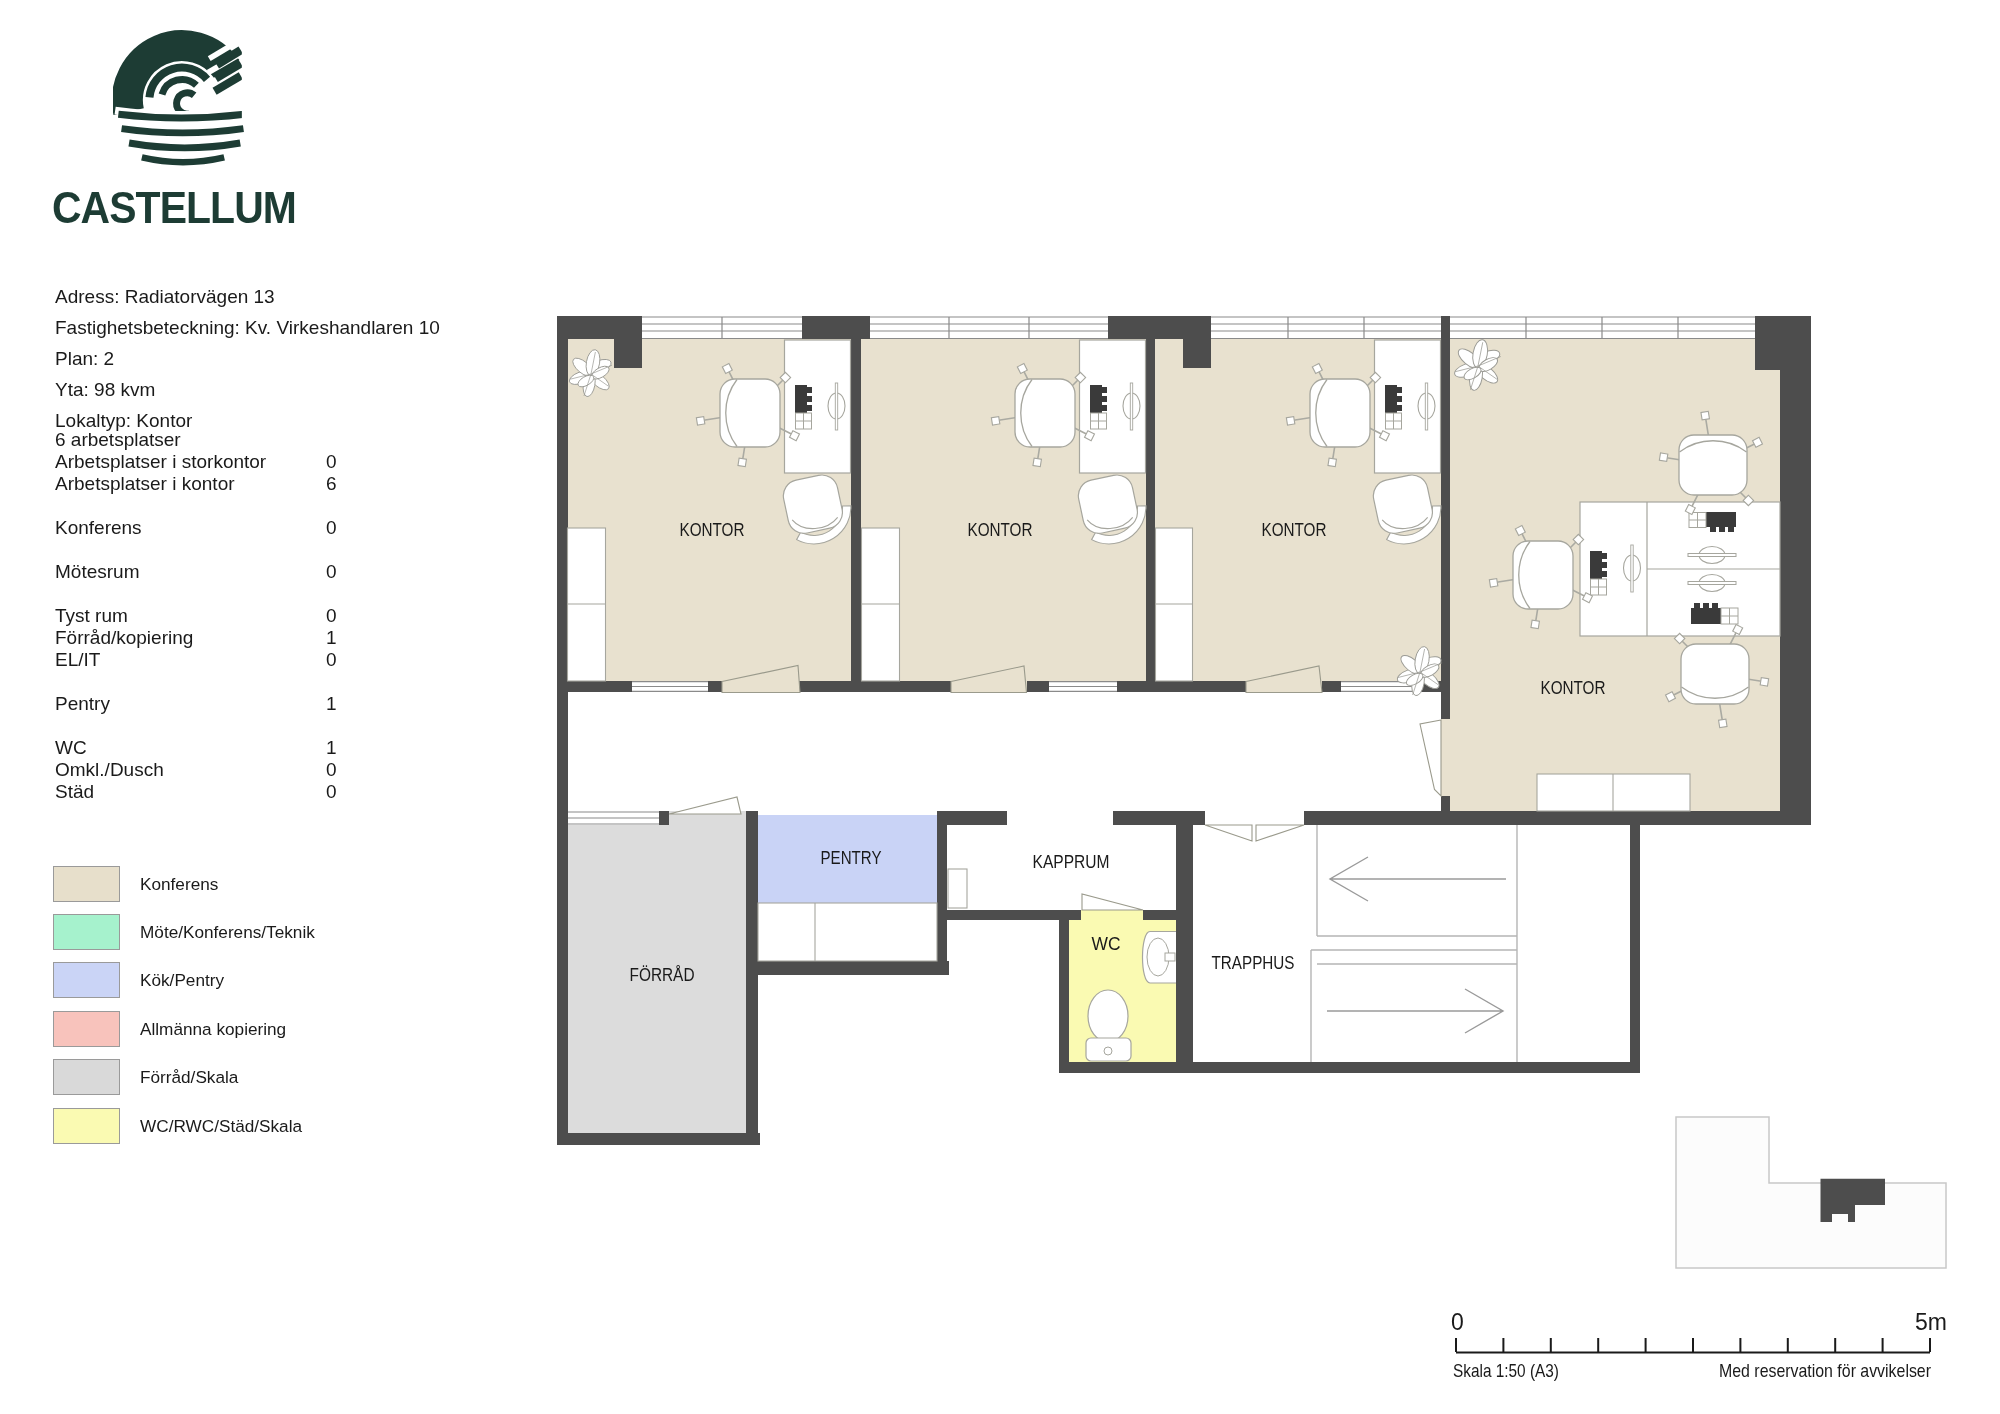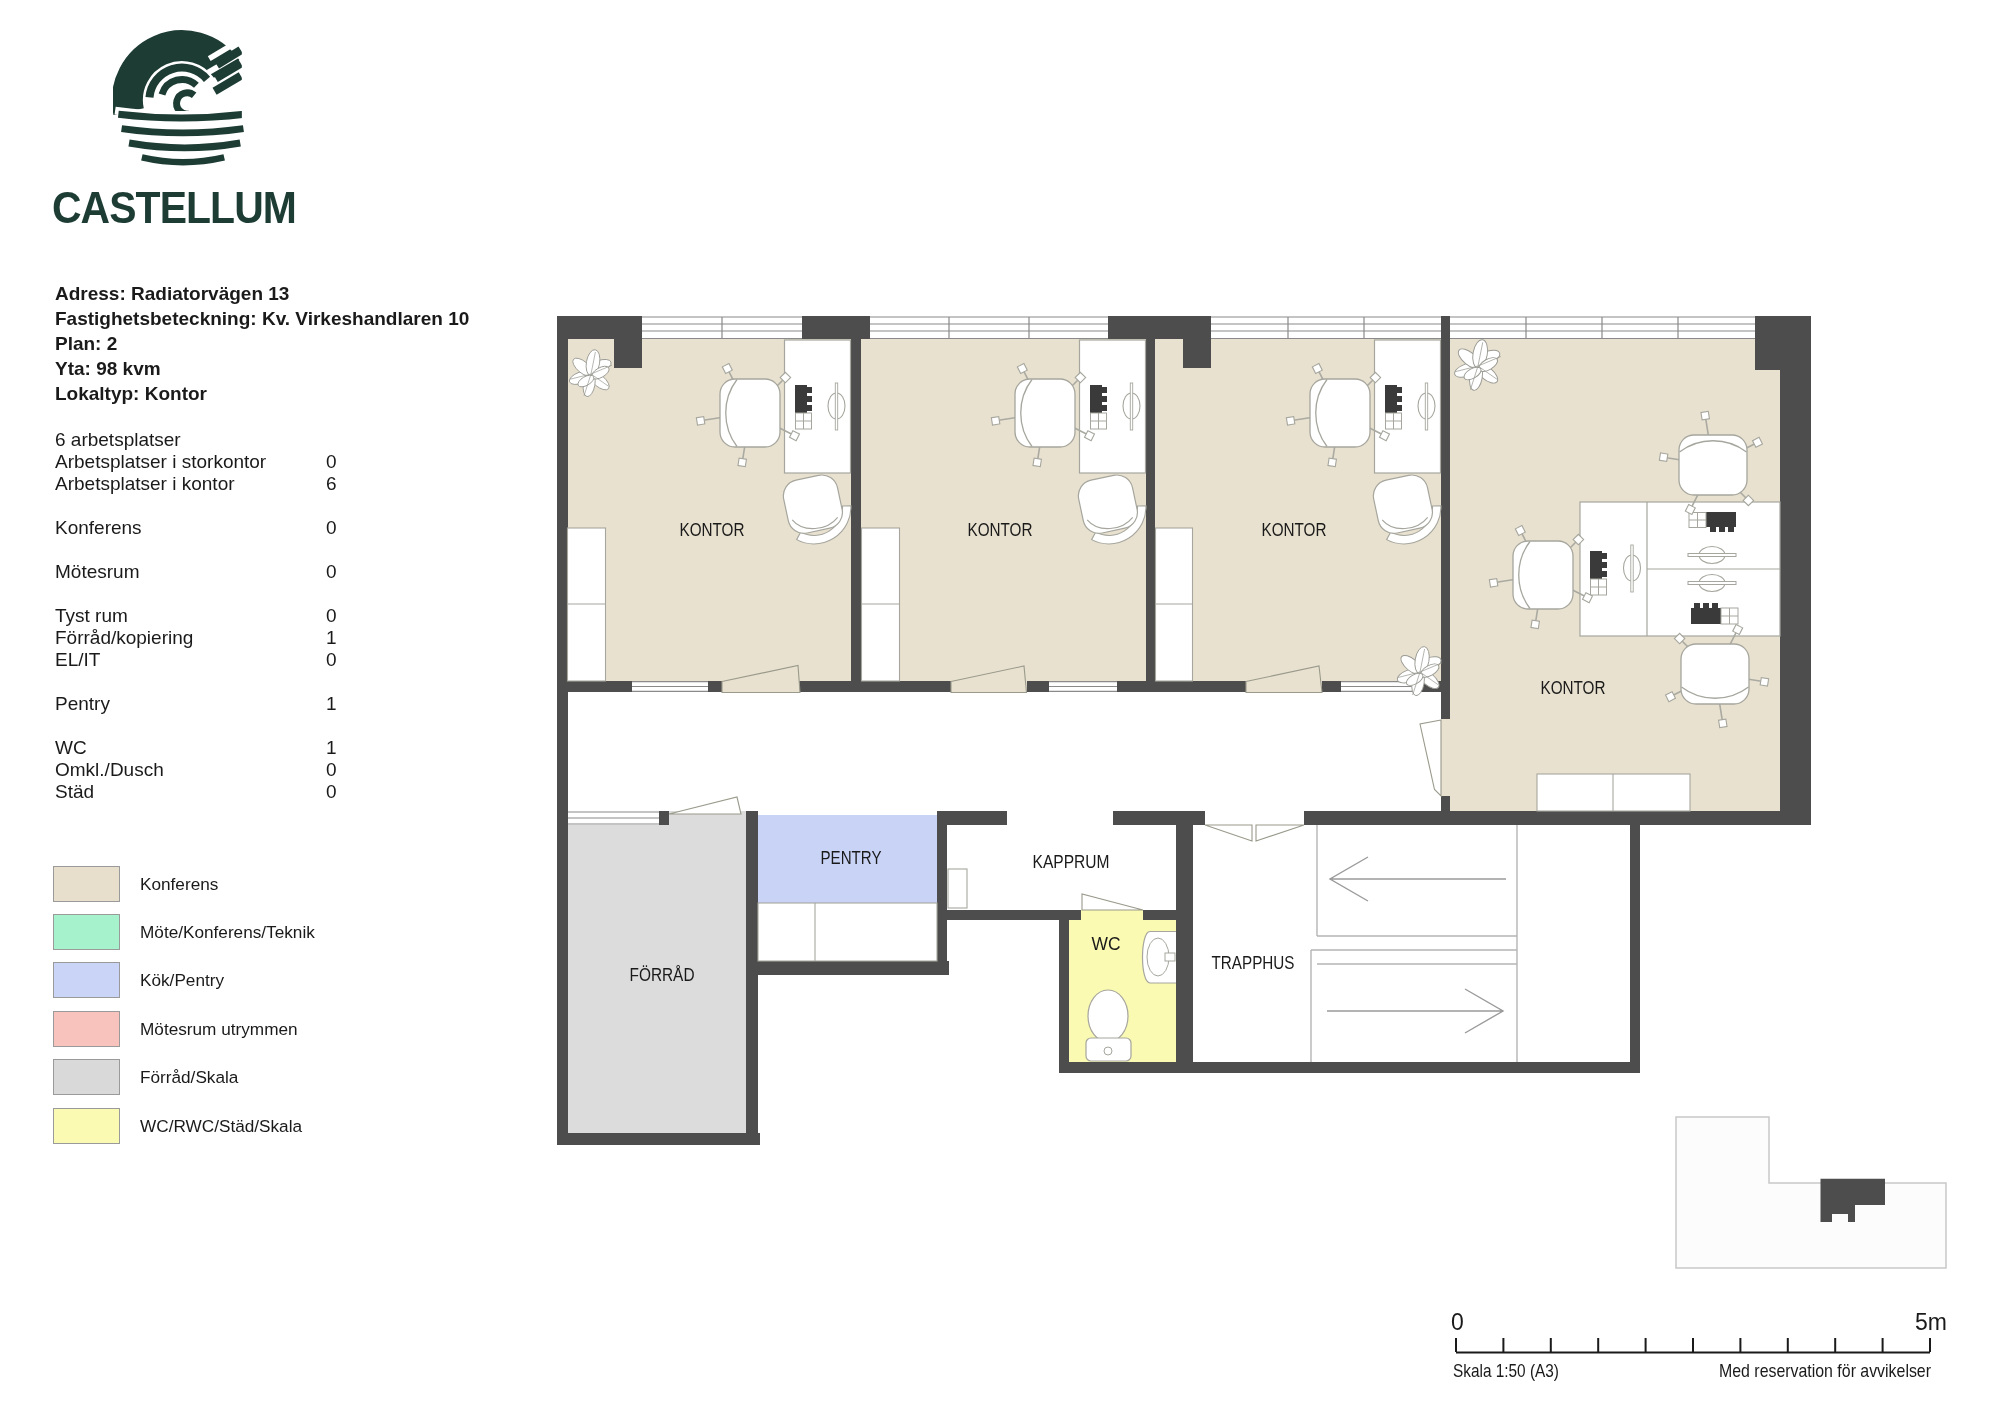--- a/index.html
+++ b/index.html
@@ -1,20 +1,20 @@
 <!DOCTYPE html>
 <html><head>
 <meta charset="utf-8">
 <style>
   html,body{margin:0;padding:0;background:#ffffff;}
   body{width:2000px;height:1414px;position:relative;overflow:hidden;
        font-family:"Liberation Sans", sans-serif;color:#1a1a1a;}
   .abs{position:absolute;}
   .wordmark{left:52px;top:183px;font-size:44px;font-weight:bold;letter-spacing:-1px;color:#1d3c34;transform:scaleX(0.93);transform-origin:left top;}
-  .addr{left:55px;top:281px;font-size:19px;line-height:25px;font-weight:bold;}
+  .addr{left:55px;top:281px;font-size:19px;line-height:31px;}
   .stats{left:55px;top:429px;font-size:19px;line-height:22px;}
   .stats .num{position:absolute;left:271px;}
   .legend{left:53px;top:866px;}
   .lgrow{position:absolute;left:0;}
   .lgrow .sw{position:absolute;left:0;top:0;width:65px;height:34px;border:1px solid #9a9a9a;}
   .lgrow .lb{position:absolute;left:87px;top:8px;font-size:17.2px;white-space:nowrap;}
 </style>
 </head>
 <body>
 
@@ -79,21 +79,21 @@
       <span class="lb">Möte/Konferens/Teknik</span>
     </div>
 
   <div class="lgrow" style="top:96px">
       <span class="sw" style="background:#cad4f6"></span>
       <span class="lb">Kök/Pentry</span>
     </div>
 
   <div class="lgrow" style="top:145px">
       <span class="sw" style="background:#f8c3bc"></span>
-      <span class="lb">Mötesrum utrymmen</span>
+      <span class="lb">Allmänna kopiering</span>
     </div>
 
   <div class="lgrow" style="top:193px">
       <span class="sw" style="background:#d9d9d9"></span>
       <span class="lb">Förråd/Skala</span>
     </div>
 
   <div class="lgrow" style="top:242px">
       <span class="sw" style="background:#fafab2"></span>
       <span class="lb">WC/RWC/Städ/Skala</span>

